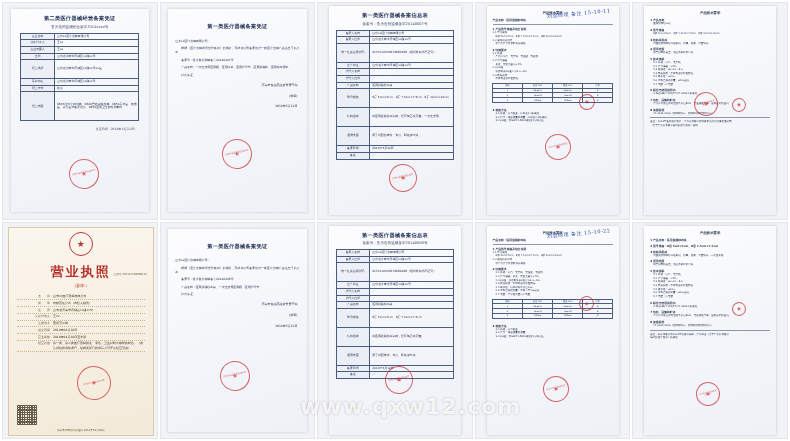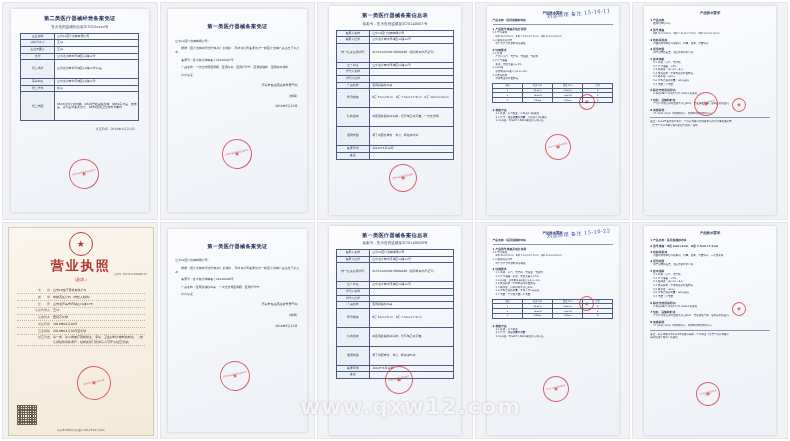--- a/index.html
+++ b/index.html
@@ -179,21 +179,21 @@
     align-items: center;
     justify-content: center;
     font-size: 9px;
   }
   .license .lic-title {
     text-align: center;
     color: #b5322c;
     font-size: 13px;
     font-weight: bold;
     letter-spacing: 2px;
-    margin-top: 1px;
+    margin-top: 7px;
   }
   .license .lic-sub {
     text-align: center;
     color: #b5322c;
     font-size: 4.2px;
     margin-top: 2px;
   }
   .license .lic-no {
     position: absolute;
     right: 6px;

